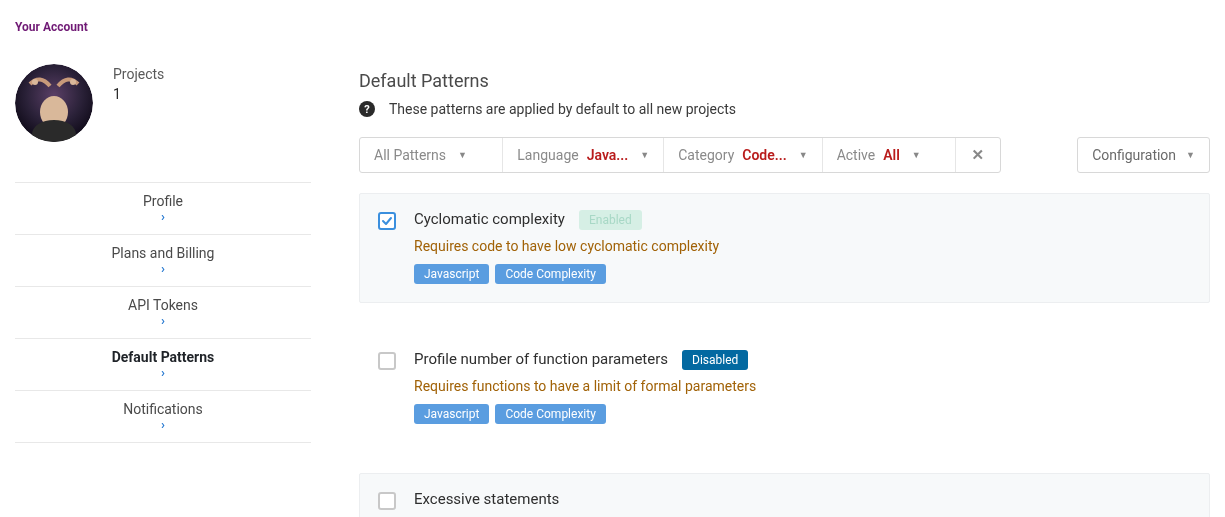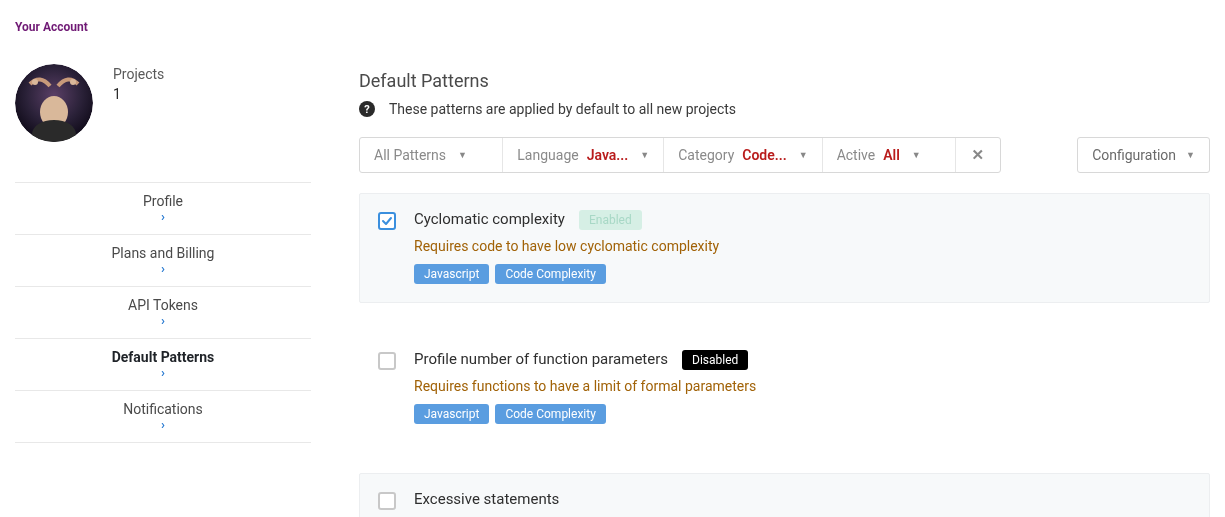--- a/index.html
+++ b/index.html
@@ -219,21 +219,21 @@
     }
     .pattern-title {
       color: #2f2f2f;
       font-size: 15px;
       font-weight: 400;
     }
     .badge {
       font-size: 12px;
       padding: 3px 10px;
       border-radius: 3px;
-      background: #000000;
+      background: #0369a1;
       color: #fff;
     }
     .badge.enabled-faded {
       background: #d6efe5;
       color: #a8d8c6;
     }
     .pattern-desc {
       color: #a16207;
       font-size: 14px;
       margin-bottom: 10px;

